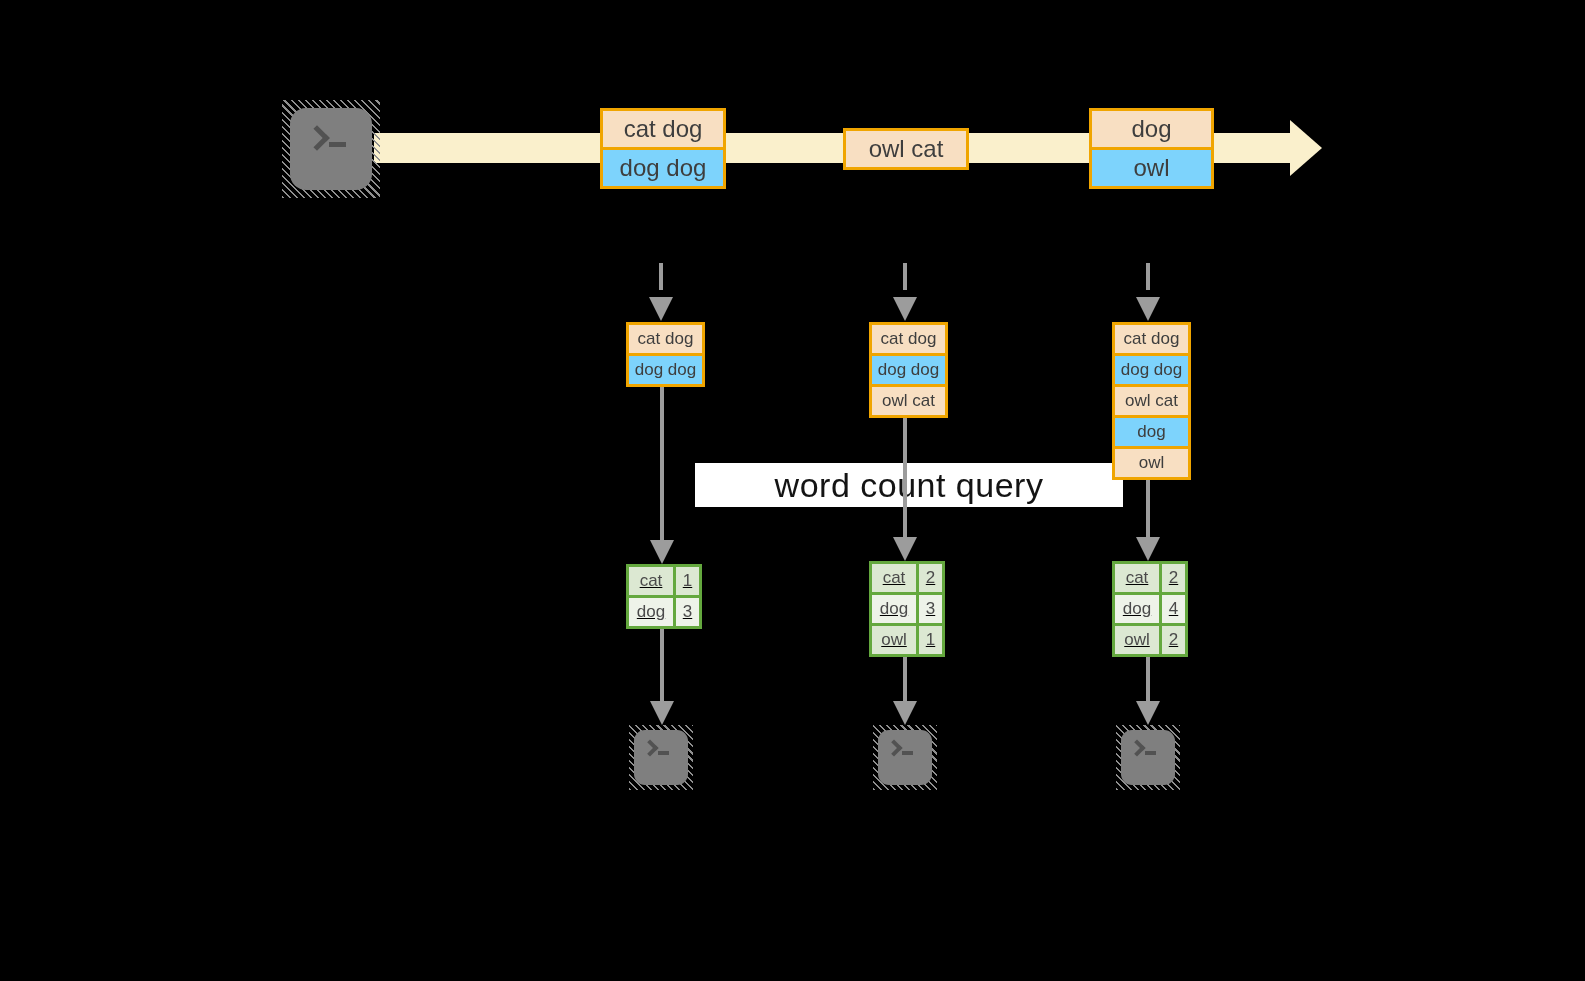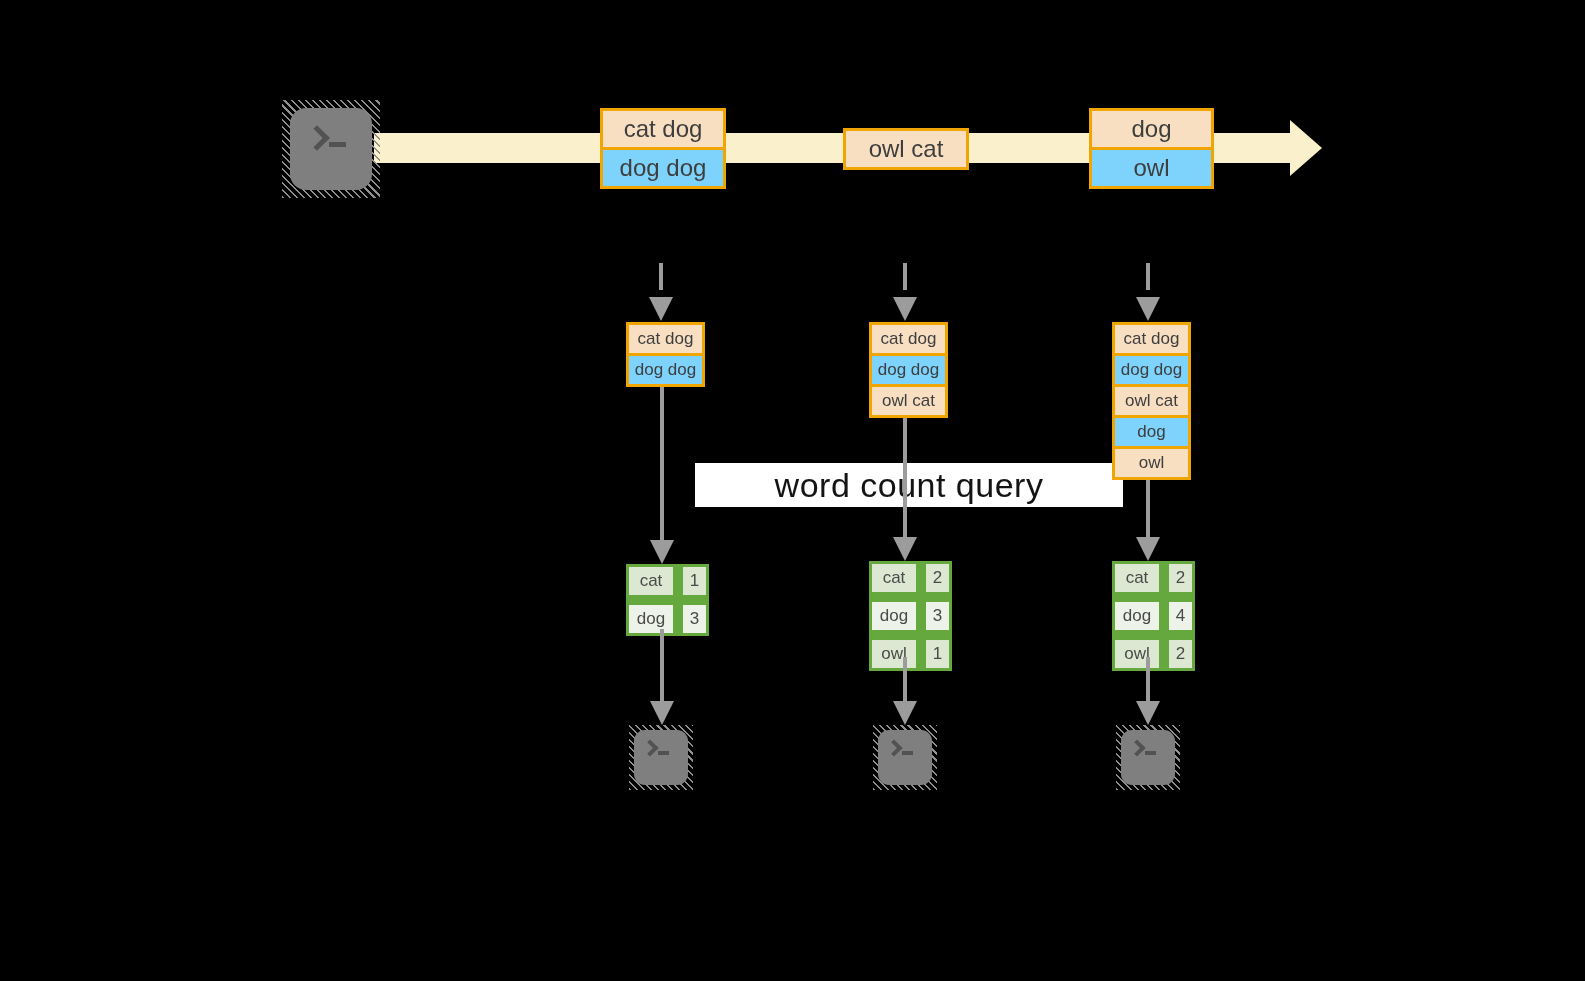--- a/index.html
+++ b/index.html
@@ -79,22 +79,22 @@
   .vdash{width:4px;background:#9C9C9C;z-index:3;}
   .ahead{
     width:0;height:0;z-index:3;
     border-top:24px solid #9C9C9C;
     border-left:12px solid transparent;
     border-right:12px solid transparent;
   }
 
   
   .wc-table{
-    display:grid;grid-template-columns:44px 23px;gap:10px;
-    background:#64A83E;border:3px solid #64A83E;z-index:2;
+    display:grid;grid-template-columns:44px 23px;gap:3px;
+    background:#64A83E;border:3px solid #64A83E;z-index:2;text-decoration:underline;
   }
   .cell{
     height:28px;display:flex;align-items:center;justify-content:center;
     font-size:17px;color:#4A4A4A;
   }
   .cdark{background:#DCE8D2;}
   .clight{background:#EEF3E9;}
 </style>
 </head>
 <body>

